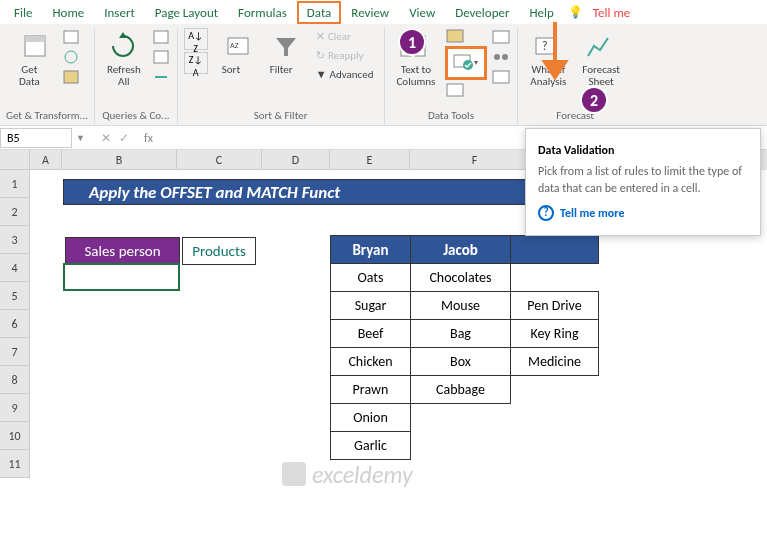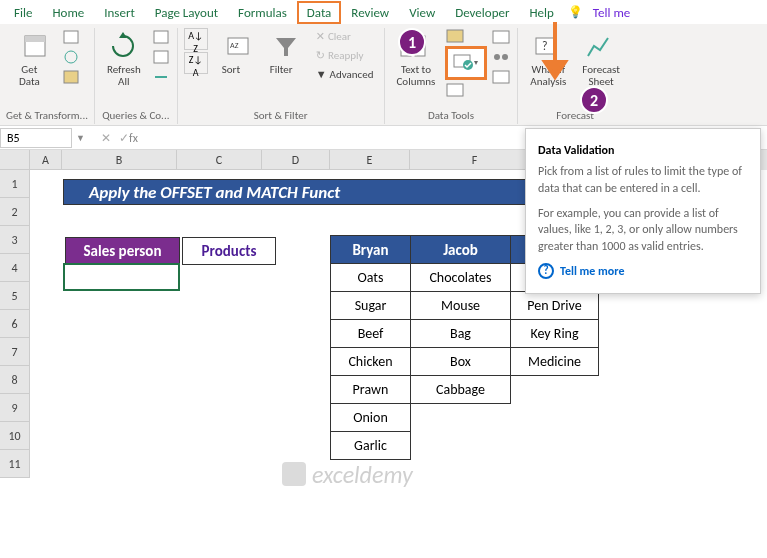--- a/index.html
+++ b/index.html
@@ -18,32 +18,32 @@
 .smbtn{display:flex;align-items:center;padding:2px 4px;font-size:11px;color:#444;cursor:pointer;gap:3px}
 .smicons{display:flex;flex-direction:column;gap:2px}
 .smicons .si{width:20px;height:18px;display:flex;align-items:center;justify-content:center;cursor:pointer}
 .vstack{display:flex;flex-direction:column;gap:2px}
 .dv-btn{border:3px solid #ed7d31;padding:4px;background:#fff}
 .callout{position:absolute;width:28px;height:28px;border-radius:50%;background:#7b1f7e;color:#fff;font-weight:bold;font-size:16px;display:flex;align-items:center;justify-content:center;z-index:20;border:2px solid #fff}
 .arrow-down{position:absolute;z-index:19}
 .namebox-row{height:24px;background:#fff;border-bottom:1px solid #dadada;display:flex;align-items:center}
 .namebox{width:72px;border:1px solid #ccc;padding:2px 6px;font-size:12px;margin-right:4px}
 .namebox-ctl{display:flex;gap:8px;color:#aaa;margin-left:16px}
-.fx{color:#888;margin-left:0}
+.fx{color:#888;margin-left:15px}
 .grid-area{display:flex;position:relative}
 .rowheads{width:30px;background:#e6e6e6}
 .rowheads .rh{height:28px;border-bottom:1px solid #ccc;border-right:1px solid #ccc;display:flex;align-items:center;justify-content:center;font-size:12px;color:#444}
 .sheet{flex:1;position:relative}
 .colheads{display:flex;background:#e6e6e6;height:20px}
 .colheads .ch{border-right:1px solid #ccc;border-bottom:1px solid #ccc;display:flex;align-items:center;justify-content:center;font-size:12px;color:#444}
 .title-bar{position:absolute;top:29px;left:33px;width:600px;height:26px;background:#2f5597;color:#fff;font-weight:bold;font-size:17px;font-style:italic;display:flex;align-items:center;padding-left:25px;border:1px solid #333}
 .tbl1{position:absolute;top:85px;left:33px}
-.tbl1 td,.tbl1 th{border:1px solid #333;height:28px;font-size:15px;font-weight:bold;text-align:center;padding:0 8px}
+.tbl1 td,.tbl1 th{border:1px solid #333;height:28px;font-size:15px;font-weight:normal;text-align:center;padding:0 8px}
 .tbl1 th.sp{background:#7b2d8e;color:#fff;width:115px}
-.tbl1 th.pr{background:#fff;color:#4c1d95;width:94px}
+.tbl1 th.pr{background:#fff;color:#0f766e;width:74px}
 .sel-cell{position:absolute;top:113px;left:33px;width:117px;height:28px;border:2px solid #217346;background:#fff}
 .tbl2{position:absolute;top:85px;left:300px;border-collapse:collapse}
 .tbl2 th{background:#2f5597;color:#fff;font-weight:bold;font-size:15px;border:1px solid #333;height:28px;width:80px}
 .tbl2 td{border:1px solid #333;height:28px;font-size:14px;text-align:center;width:80px;background:#fff}
 .tooltip{position:absolute;top:128px;left:525px;width:236px;background:#fff;border:1px solid #ccc;box-shadow:0 2px 8px rgba(0,0,0,0.2);padding:14px 12px;z-index:30;font-size:12px}
 .tooltip h4{font-weight:bold;margin-bottom:6px;font-size:12px}
 .tooltip p{color:#666;line-height:1.4;margin-bottom:8px}
 .tooltip a{color:#0066cc;font-weight:bold;display:flex;align-items:center;gap:6px;text-decoration:none}
 .tooltip .q{width:16px;height:16px;border:2px solid #0066cc;border-radius:50%;display:inline-flex;align-items:center;justify-content:center;font-size:11px}
 .watermark{position:absolute;top:460px;left:280px;color:#bbb;font-size:24px;font-style:italic;opacity:0.7;display:flex;align-items:flex-start;gap:4px}
@@ -57,21 +57,21 @@
   <span class="mi">Home</span>
   <span class="mi">Insert</span>
   <span class="mi">Page Layout</span>
   <span class="mi">Formulas</span>
   <span class="mi active">Data</span>
   <span class="mi">Review</span>
   <span class="mi">View</span>
   <span class="mi">Developer</span>
   <span class="mi">Help</span>
   <span class="bulb">💡</span>
-  <span class="mi" style="color:#6d28d9">Tell me</span>
+  <span class="mi" style="color:#ef4444">Tell me</span>
 </div>
 
 <div class="callout" style="top:28px;left:398px">1</div>
 <svg class="arrow-down" style="top:22px;left:540px" width="30" height="70">
   <path d="M15 0 L15 50 M5 40 L15 55 L25 40 Z" stroke="#ed7d31" stroke-width="4" fill="#ed7d31"></path>
 </svg>
 <div class="callout" style="top:86px;left:580px">2</div>
 
 <div class="ribbon">
   <div class="rgroup">
@@ -344,21 +344,20 @@
             <td style="border:none"></td>
           </tr>
     </tbody>
       </table>
   </div>
 </div>
 
 <div class="tooltip">
   <h4>Data Validation</h4>
   <p>Pick from a list of rules to limit the type of data that can be entered in a cell.</p>
-  <p>For example, you can provide a list of values, like 1, 2, 3, or only allow numbers greater than 1000 as valid entries.</p>
   <a href="#">
       <span class="q">?</span>
       <span>Tell me more</span>
     </a>
 </div>
 
 <div class="watermark">
   <svg width="28" height="28">
       <rect x="2" y="2" width="24" height="24" rx="4" fill="#ccc"></rect>
     </svg>

